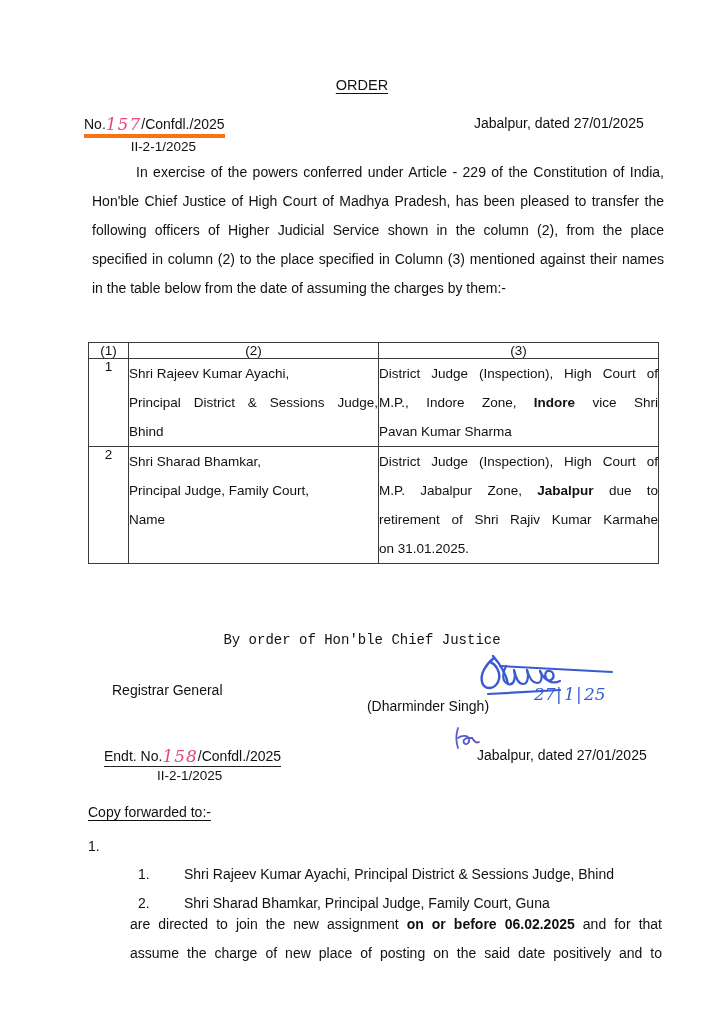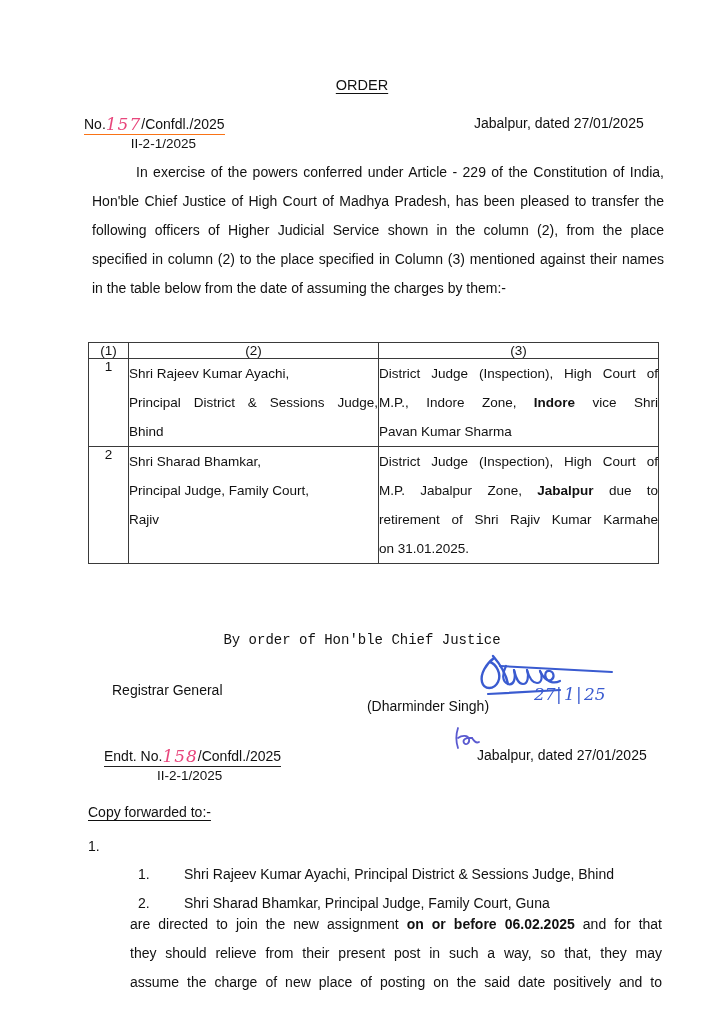--- a/index.html
+++ b/index.html
@@ -44,21 +44,21 @@
   }
   .order-heading span { text-decoration: underline; text-underline-offset: 2.5px; }
 
   
   .refline {
     position: absolute;
     top: 114px;
     left: 84px;
     font-size: 14px;
   }
-  .ref-main { display: inline-block; border-bottom: 1px solid #f97316; padding-bottom: 0px; }
+  .ref-main { display: inline-block; border-bottom: 4px solid #f97316; padding-bottom: 0px; }
   .ref-sub {
     display: block;
     text-align: center;
     font-size: 13.5px;
     margin-top: 1px;
     padding-left: 18px;
   }
   .hand-red {
     color: #e8467c;
     font-family: "DejaVu Serif", serif;
@@ -293,21 +293,21 @@
             <span class="ln just">M.P.,&nbsp; Indore&nbsp; Zone,&nbsp; <b>Indore</b>&nbsp; vice&nbsp; Shri</span>
             <span class="ln">Pavan Kumar Sharma</span>
           </td>
         </tr>
 
         <tr>
           <td class="sn-cell">2</td>
           <td class="txt-cell">
             <span class="ln">Shri Sharad Bhamkar,</span>
             <span class="ln">Principal Judge, Family Court,</span>
-            <span class="ln">Rajiv</span>
+            <span class="ln">Name</span>
           </td>
           <td class="txt-cell">
             <span class="ln just">District Judge (Inspection), High Court of</span>
             <span class="ln just">M.P.&nbsp; Jabalpur&nbsp; Zone,&nbsp; <b>Jabalpur</b>&nbsp; due&nbsp; to</span>
             <span class="ln just">retirement of Shri Rajiv Kumar Karmahe</span>
             <span class="ln">on 31.01.2025.</span>
           </td>
         </tr>
       </tbody>
     </table>
@@ -367,17 +367,16 @@
       <span class="sub-txt">Shri Rajeev Kumar Ayachi, Principal District &amp; Sessions Judge, Bhind</span>
     </div>
     <div class="sub-item">
       <span class="sub-idx">2.</span>
       <span class="sub-txt">Shri Sharad Bhamkar, Principal Judge, Family Court, Guna</span>
     </div>
   </div>
 
   <div class="closing-para">
     <div><span>are directed to join the new assignment </span><b>on or before 06.02.2025</b><span> and for that</span></div>
-    <div>they should relieve from their present post in such a way, so that, they may</div>
     <div>assume the charge of new place of posting on the said date positively and to</div>
   </div>
 
 </div>
 
 </body></html>

